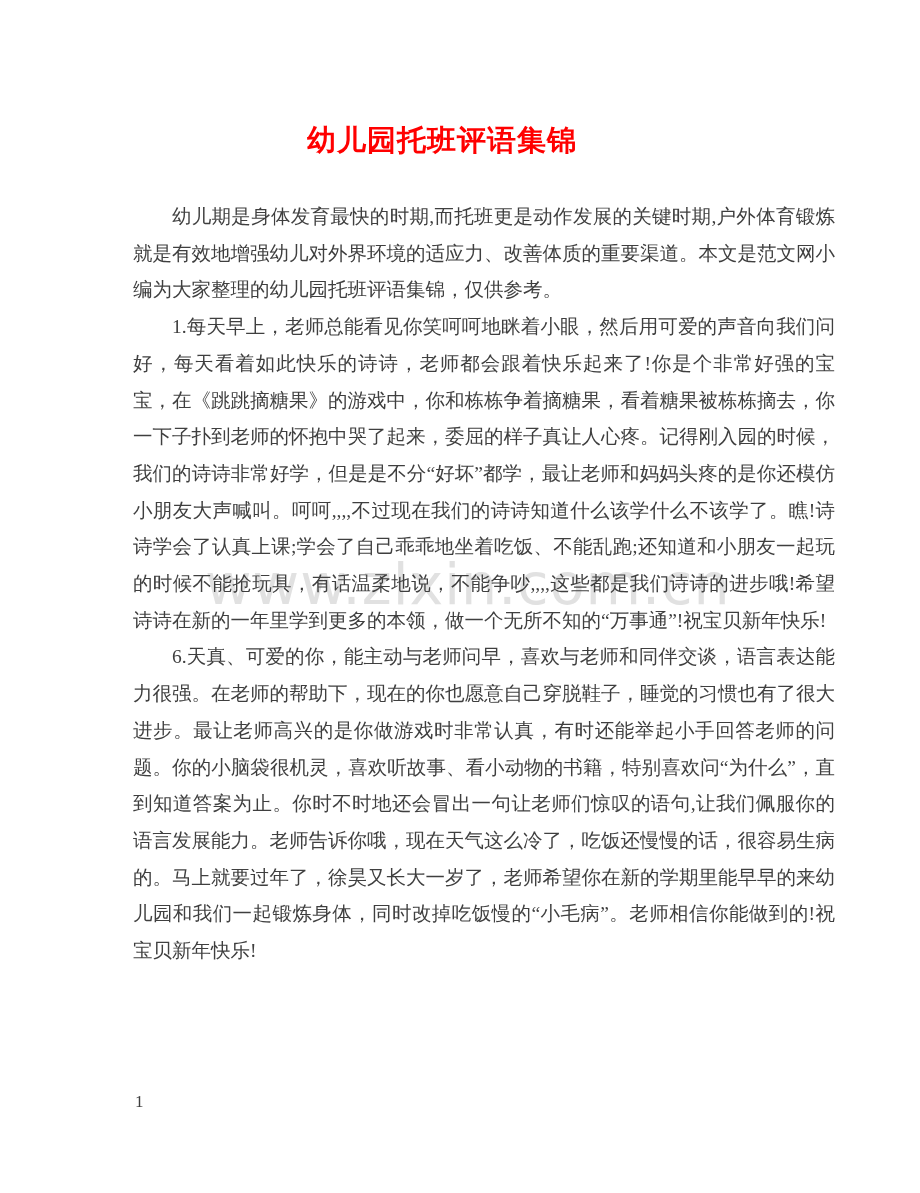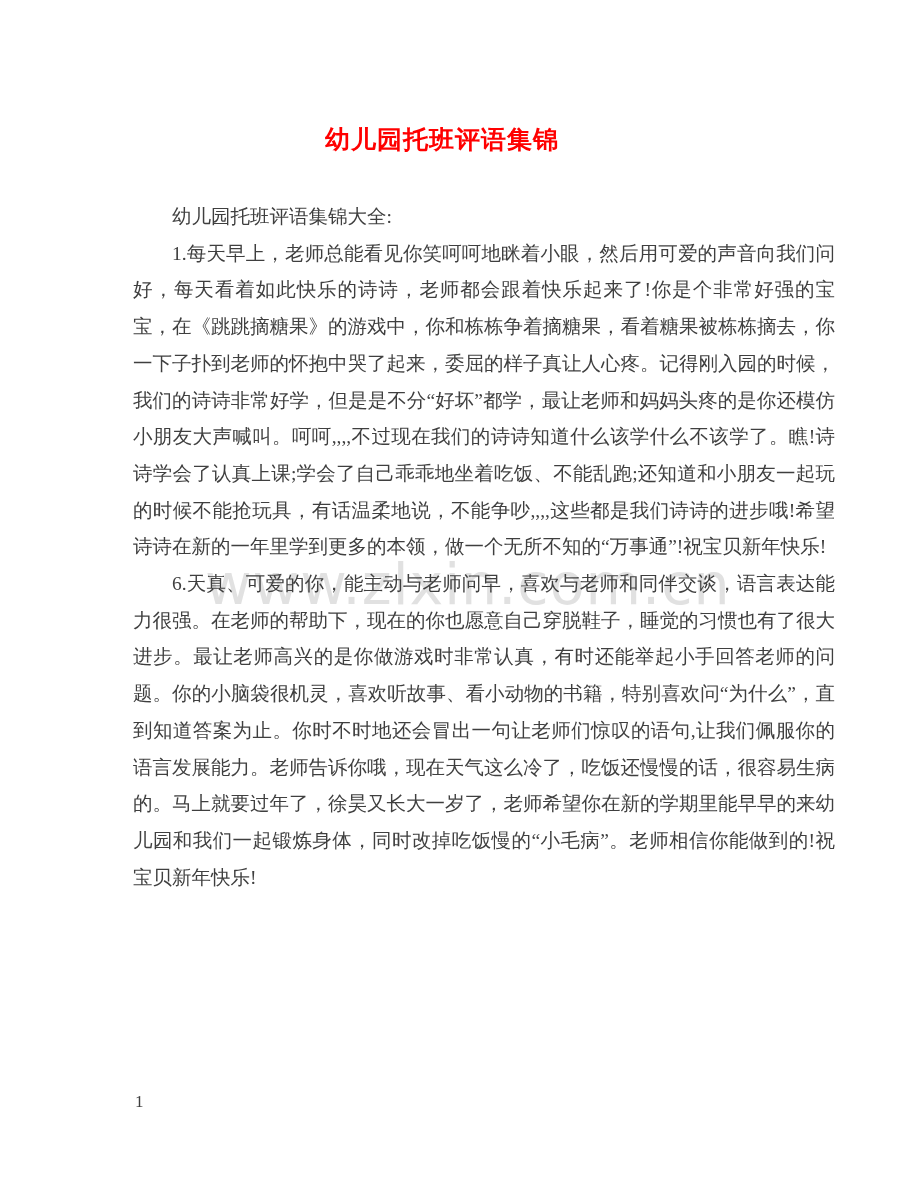--- a/index.html
+++ b/index.html
@@ -16,21 +16,21 @@
     font-family: "Liberation Serif", "DejaVu Serif", serif;
   }
   .doc-title {
     position: absolute;
     top: 126px;
     left: 0;
     width: 884px;
     text-align: center;
     font-family: "DejaVu Sans", "Liberation Sans", sans-serif;
     font-weight: bold;
-    font-size: 25px;
+    font-size: 29px;
     line-height: 28px;
     color: #ff0000;
     letter-spacing: 1px;
     z-index: 2;
   }
   .watermark {
     position: absolute;
     top: 556px;
     left: 205px;
     width: 560px;
@@ -74,20 +74,20 @@
 </head>
 <body>
 
 <div class="page">
 
   <div class="doc-title">幼儿园托班评语集锦</div>
 
   <div class="watermark">www.zlxin.com.cn</div>
 
   <div class="content">
-    <p>幼儿园托班评语集锦大全:</p>
+    <p>幼儿期是身体发育最快的时期,而托班更是动作发展的关键时期,户外体育锻炼就是有效地增强幼儿对外界环境的适应力、改善体质的重要渠道。本文是范文网小编为大家整理的幼儿园托班评语集锦，仅供参考。</p>
     <p>1.每天早上，老师总能看见你笑呵呵地眯着小眼，然后用可爱的声音向我们问好，每天看着如此快乐的诗诗，老师都会跟着快乐起来了!你是个非常好强的宝宝，在《跳跳摘糖果》的游戏中，你和栋栋争着摘糖果，看着糖果被栋栋摘去，你一下子扑到老师的怀抱中哭了起来，委屈的样子真让人心疼。记得刚入园的时候，我们的诗诗非常好学，但是是不分“好坏”都学，最让老师和妈妈头疼的是你还模仿小朋友大声喊叫。呵呵,,,,不过现在我们的诗诗知道什么该学什么不该学了。瞧!诗诗学会了认真上课;学会了自己乖乖地坐着吃饭、不能乱跑;还知道和小朋友一起玩的时候不能抢玩具，有话温柔地说，不能争吵,,,,这些都是我们诗诗的进步哦!希望诗诗在新的一年里学到更多的本领，做一个无所不知的“万事通”!祝宝贝新年快乐!</p>
     <p>6.天真、可爱的你，能主动与老师问早，喜欢与老师和同伴交谈，语言表达能力很强。在老师的帮助下，现在的你也愿意自己穿脱鞋子，睡觉的习惯也有了很大进步。最让老师高兴的是你做游戏时非常认真，有时还能举起小手回答老师的问题。你的小脑袋很机灵，喜欢听故事、看小动物的书籍，特别喜欢问“为什么”，直到知道答案为止。你时不时地还会冒出一句让老师们惊叹的语句,让我们佩服你的语言发展能力。老师告诉你哦，现在天气这么冷了，吃饭还慢慢的话，很容易生病的。马上就要过年了，徐昊又长大一岁了，老师希望你在新的学期里能早早的来幼儿园和我们一起锻炼身体，同时改掉吃饭慢的“小毛病”。老师相信你能做到的!祝宝贝新年快乐!</p>
   </div>
 
   <div class="page-number">1</div>
 
 </div>
 
 </body></html>

